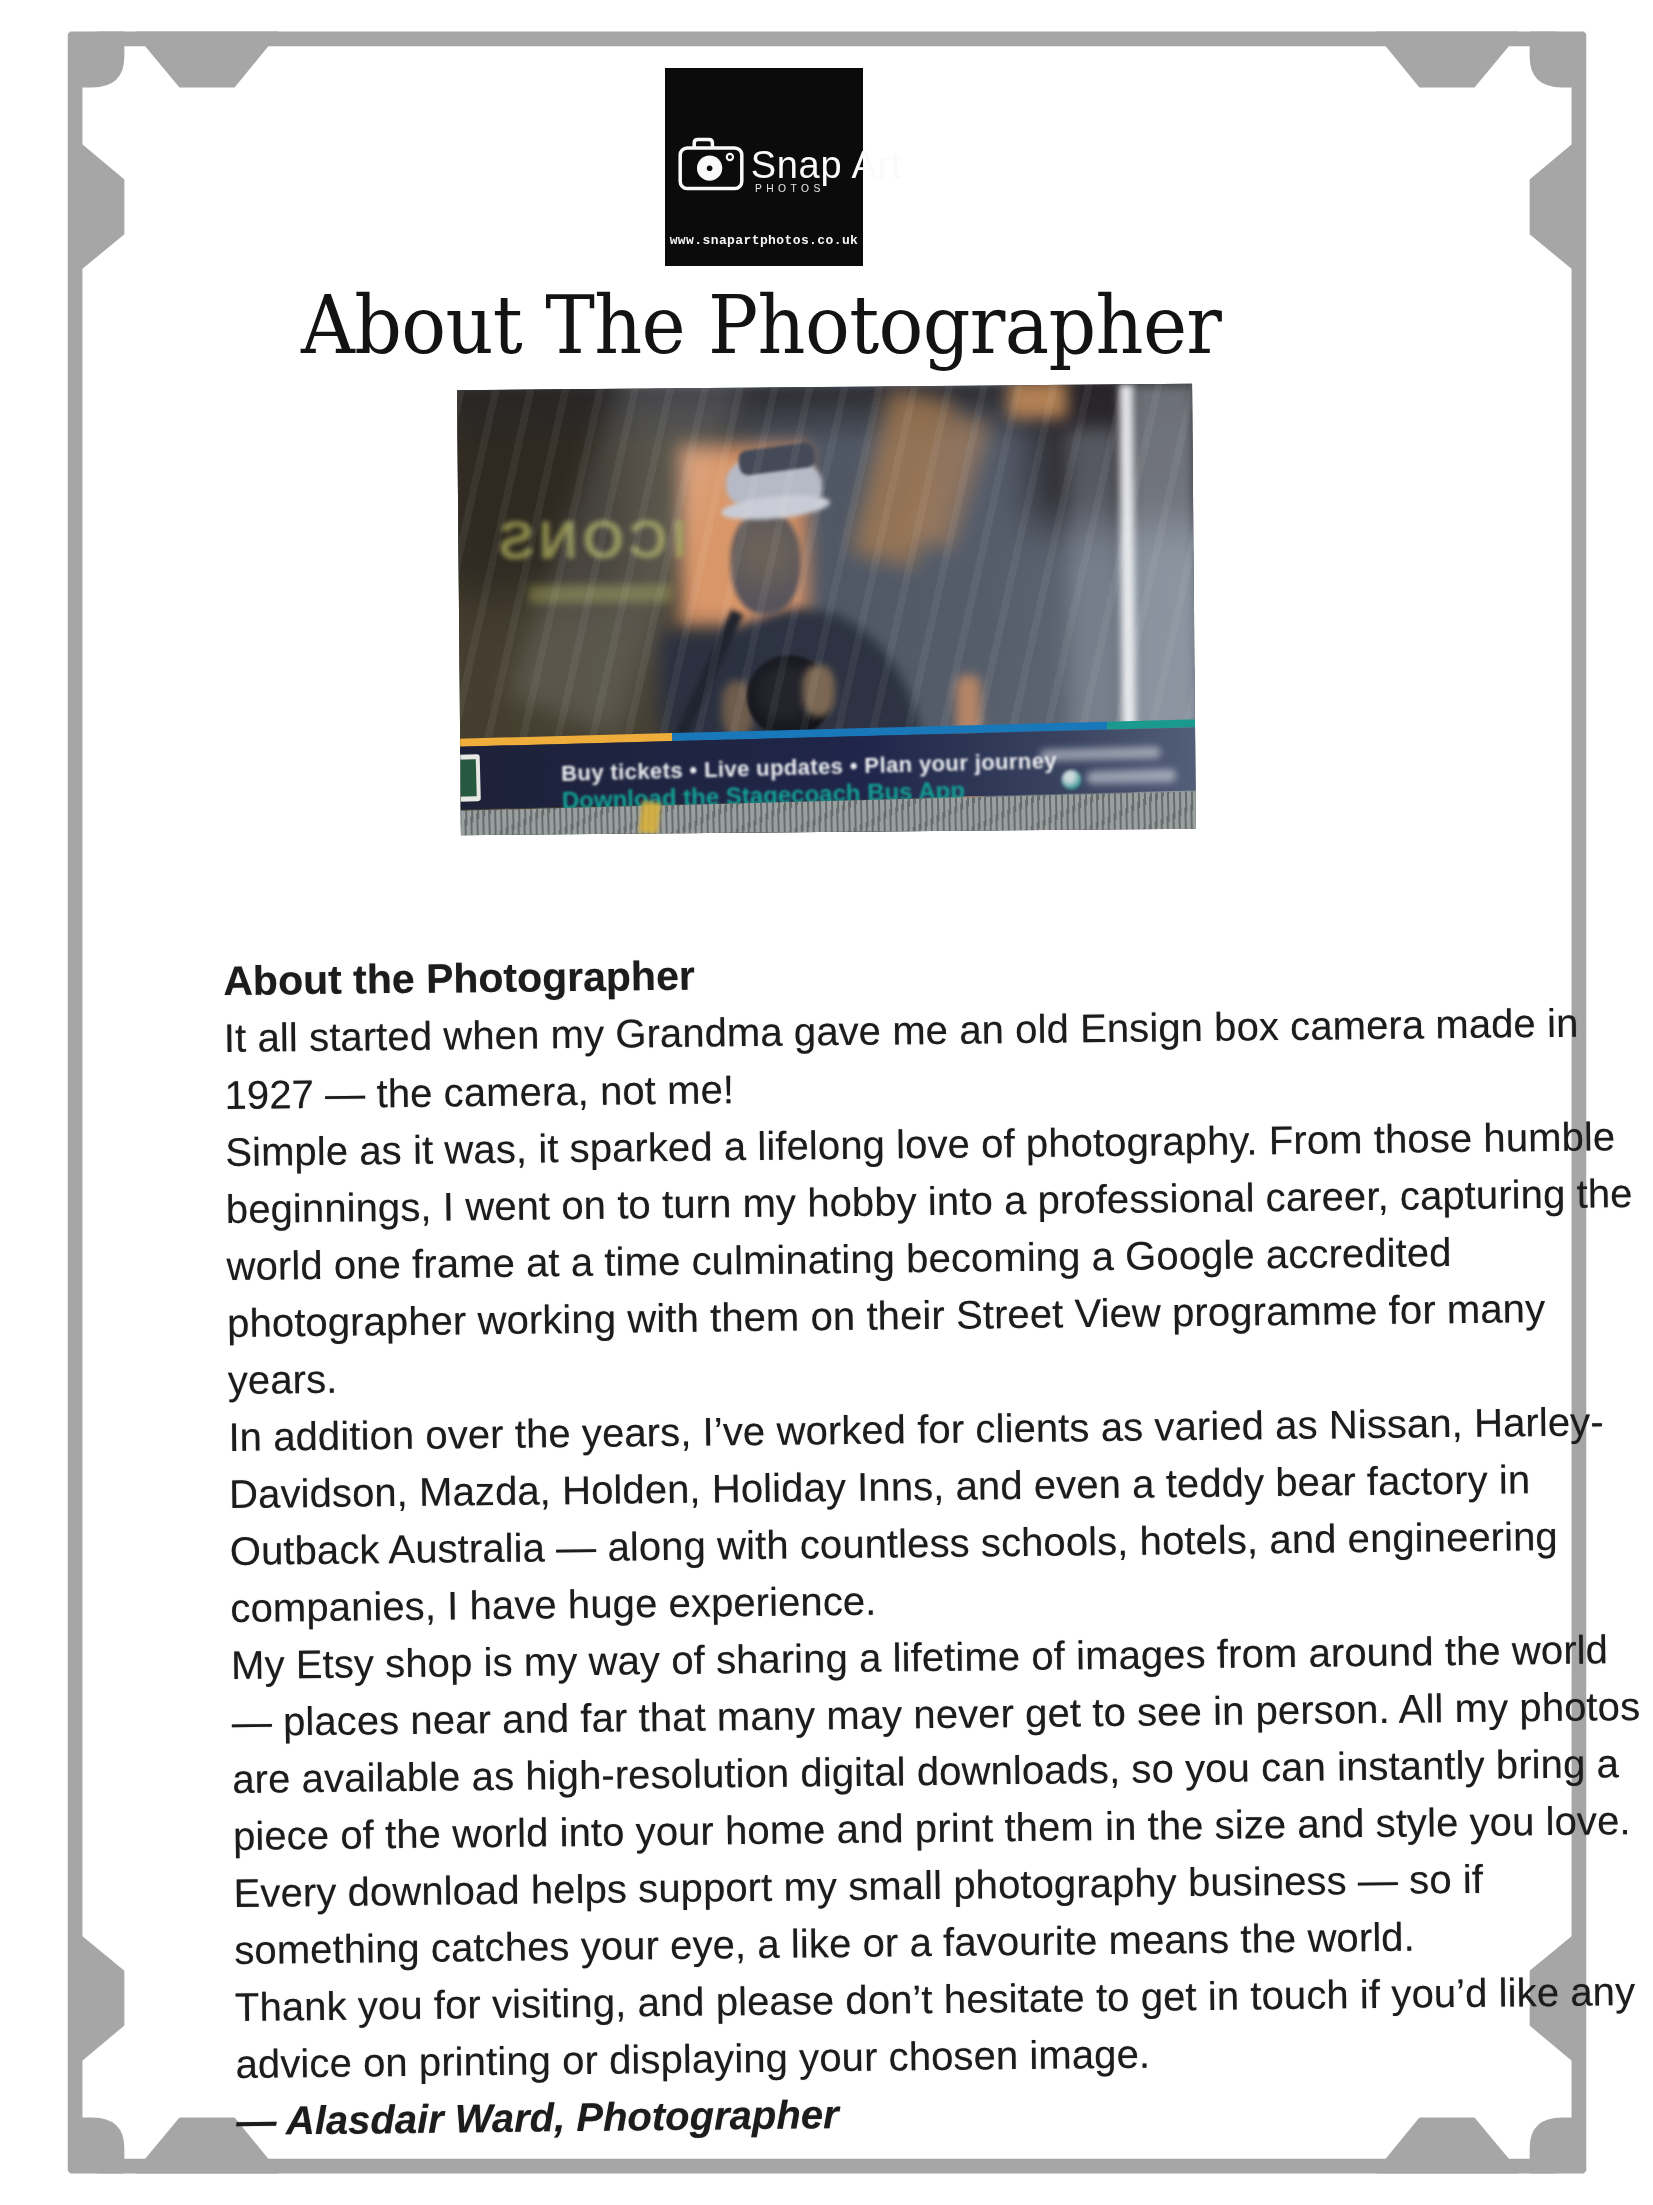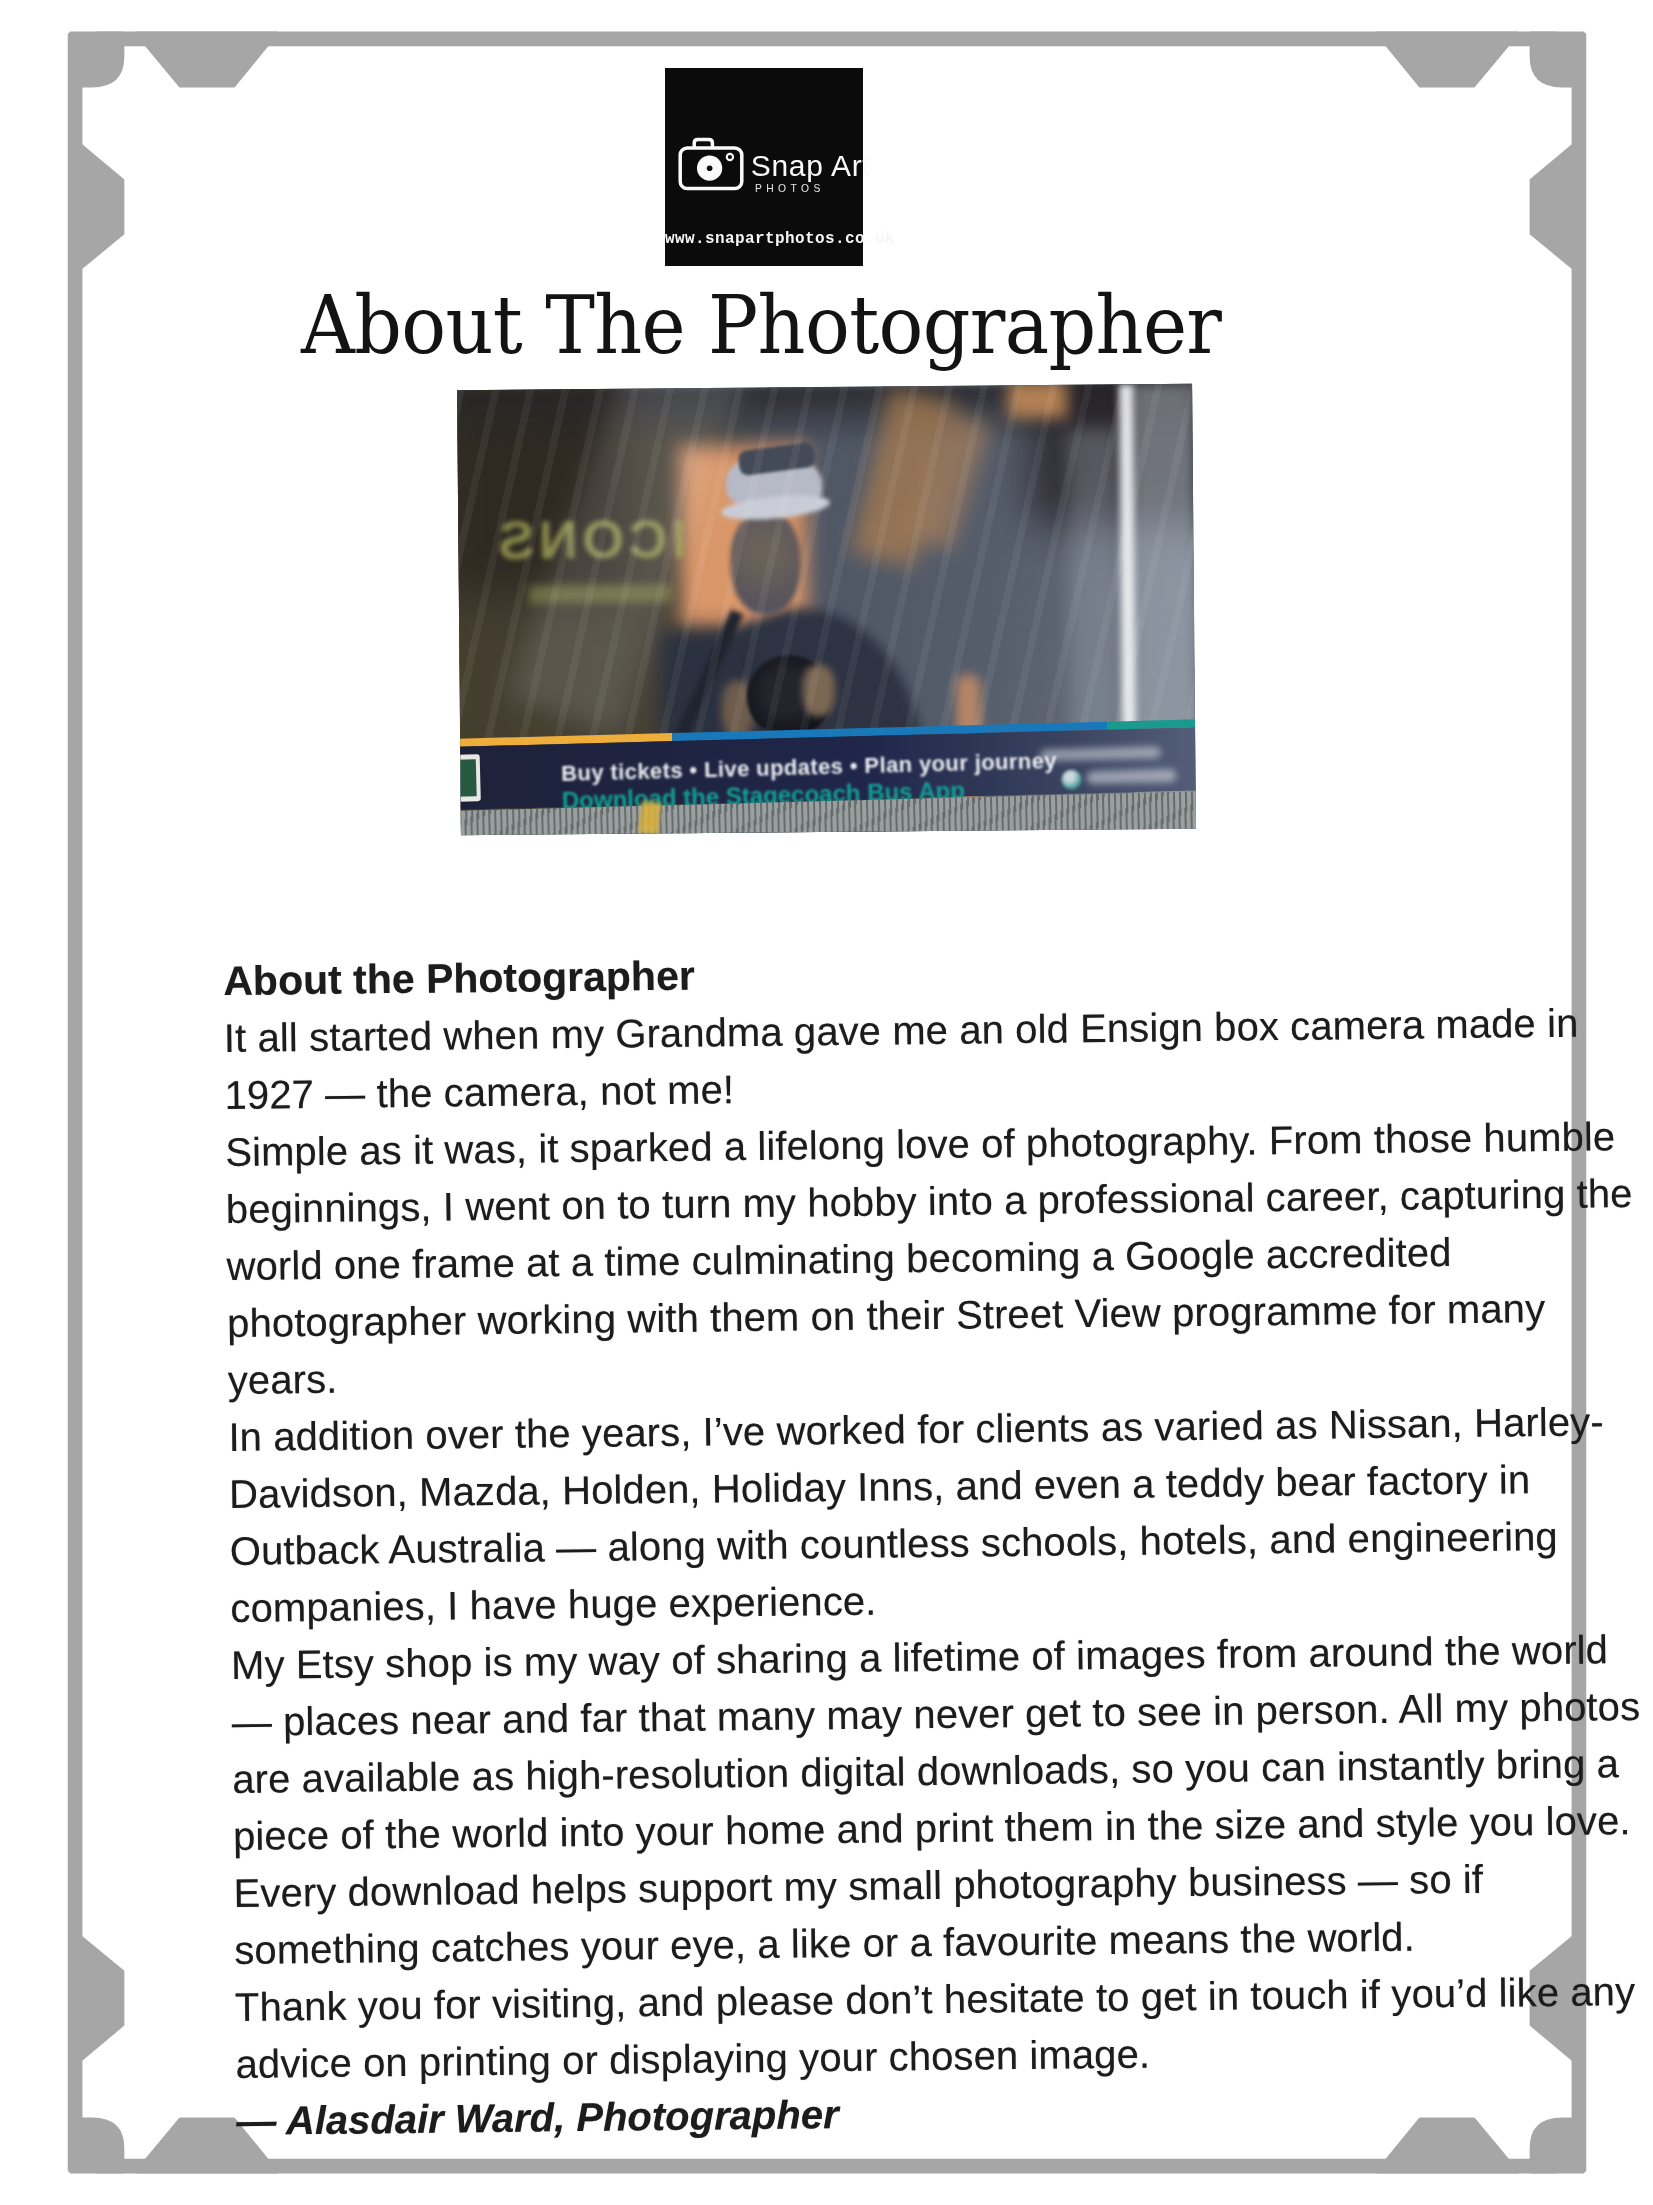--- a/index.html
+++ b/index.html
@@ -5,24 +5,24 @@
   html,body{margin:0;padding:0;background:#ffffff;}
   .page{position:relative;width:1654px;height:2205px;background:#ffffff;overflow:hidden;
         font-family:"Liberation Sans",sans-serif;}
 
   
   .frame-svg{position:absolute;left:0;top:0;width:1654px;height:2205px;z-index:1;}
 
   
   .logo-box{position:absolute;left:665px;top:68px;width:198px;height:198px;background:#0b0b0b;z-index:2;}
   .logo-row{position:absolute;left:11.8px;top:68px;width:176px;display:flex;align-items:center;gap:5.9px;}
-  .logo-brand{color:#fafafa;font-size:30px;font-weight:400;letter-spacing:0.7px;white-space:nowrap;}
+  .logo-brand{color:#fafafa;font-size:38px;font-weight:400;letter-spacing:0.7px;white-space:nowrap;}
   .logo-sub{position:absolute;left:90px;top:115px;color:#e9e9e9;font-size:10.3px;letter-spacing:4.4px;font-weight:400;}
   .logo-site{position:absolute;left:0;right:0;bottom:17.6px;text-align:center;color:#f7f7f7;
-             font-family:"Liberation Mono",monospace;font-size:16px;font-weight:700;letter-spacing:0.4px;}
+             font-family:"Liberation Mono",monospace;font-size:13px;font-weight:700;letter-spacing:0.4px;}
 
   
   .page-title{position:absolute;left:261px;top:278px;width:1000px;text-align:center;z-index:2;
               font-family:"DejaVu Serif",serif;font-size:81px;font-weight:500;color:#131313;
               transform:scaleX(.92);letter-spacing:-0.7px;white-space:nowrap;}
 
   
   .photo{position:absolute;left:459px;top:387px;width:735px;height:445px;overflow:hidden;
          transform:rotate(-0.5deg);background:#4e5564;z-index:2;
          box-shadow:inset 0 0 37px rgba(18,22,30,.35);}

